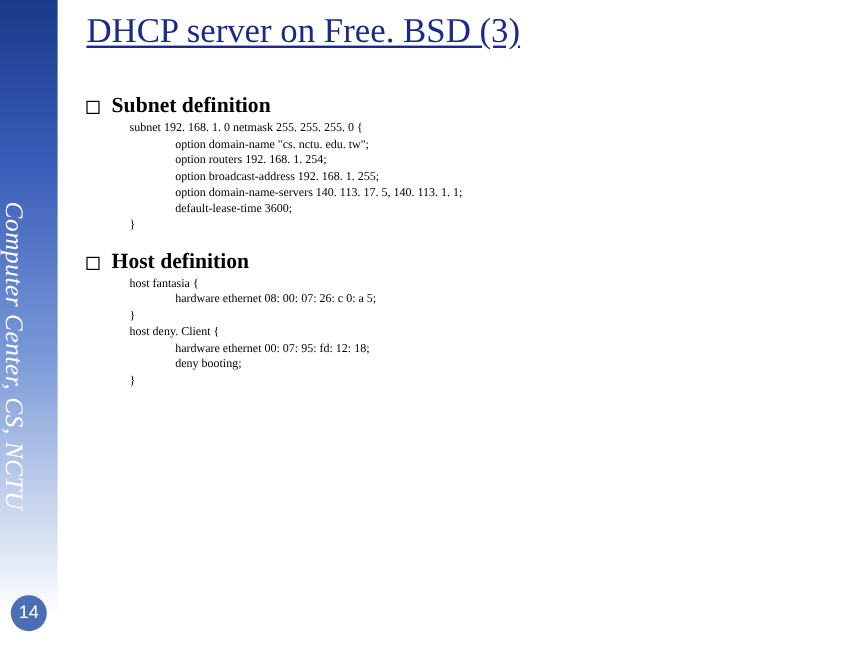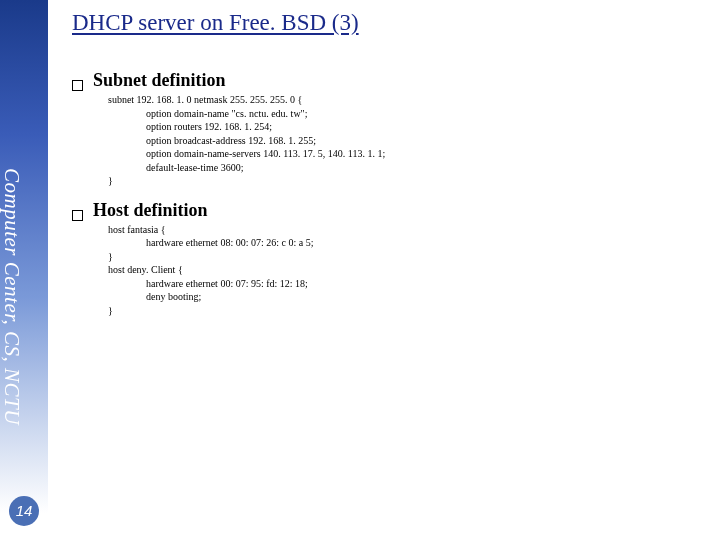--- a/index.html
+++ b/index.html
@@ -34,52 +34,51 @@
   }
   .page-number {
     position: absolute;
     left: 0;
     bottom: 14px;
     width: 48px;
     text-align: center;
     color: #fff;
     font-family: Arial, sans-serif;
     font-size: 15px;
-    font-style: italic;
   }
   .page-number-circle {
     display: inline-block;
     width: 30px;
     height: 30px;
     line-height: 30px;
     background: #4a6fb5;
     border-radius: 50%;
     text-align: center;
   }
   .content {
     position: absolute;
     left: 72px;
     top: 10px;
     right: 10px;
   }
   .title {
     color: #1a2a8a;
-    font-size: 23px;
+    font-size: 29px;
     font-family: "Times New Roman", Times, serif;
     text-decoration: underline;
     text-underline-offset: 3px;
     margin-bottom: 34px;
     font-weight: normal;
   }
   .section {
     margin-bottom: 12px;
   }
   .section-header {
     display: flex;
-    align-items: flex-end;
+    align-items: center;
     margin-bottom: 2px;
   }
   .bullet {
     display: inline-block;
     width: 11px;
     height: 11px;
     border: 1.5px solid #000;
     margin-right: 10px;
     margin-top: 4px;
     flex-shrink: 0;

